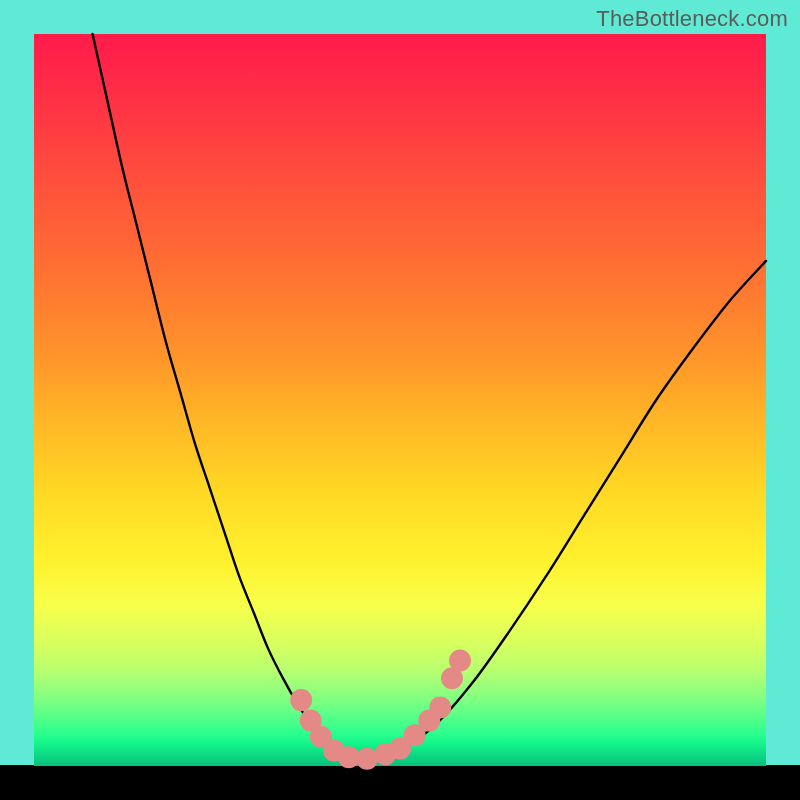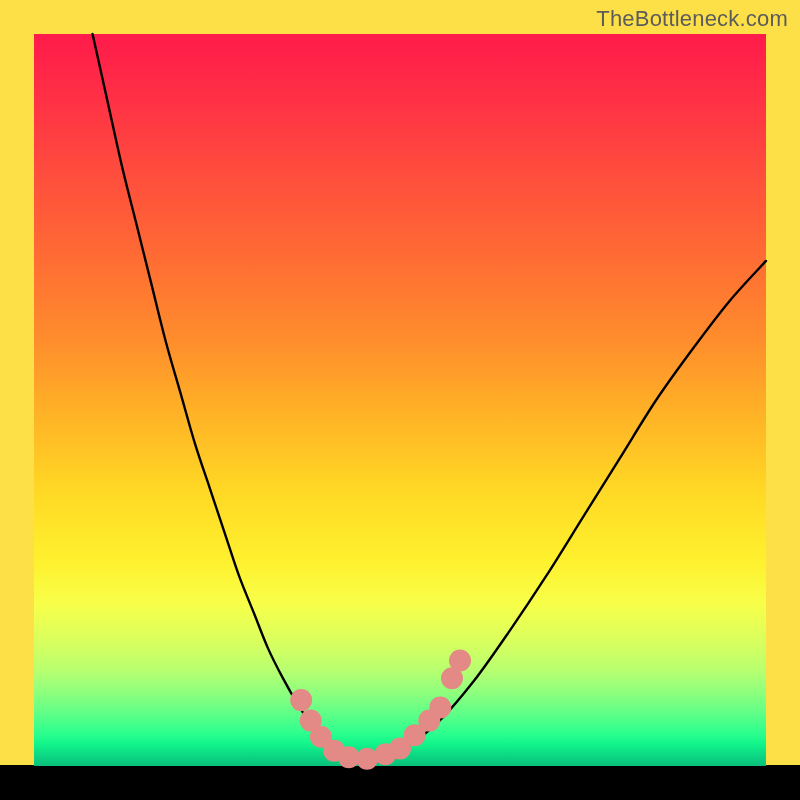--- a/index.html
+++ b/index.html
@@ -10,21 +10,21 @@
     background: #000;
     overflow: hidden;
     font-family: Arial, Helvetica, sans-serif;
   }
   .frame {
     position: absolute;
     left: 0;
     top: 0;
     width: 800px;
     height: 765px;
-    background: #fde047;
+    background: #5eead4;
   }
   .plot-area {
     position: absolute;
     left: 34px;
     top: 34px;
     width: 732px;
     height: 732px;
     
     background: linear-gradient(to bottom,
       #ff1b4a 0%,

